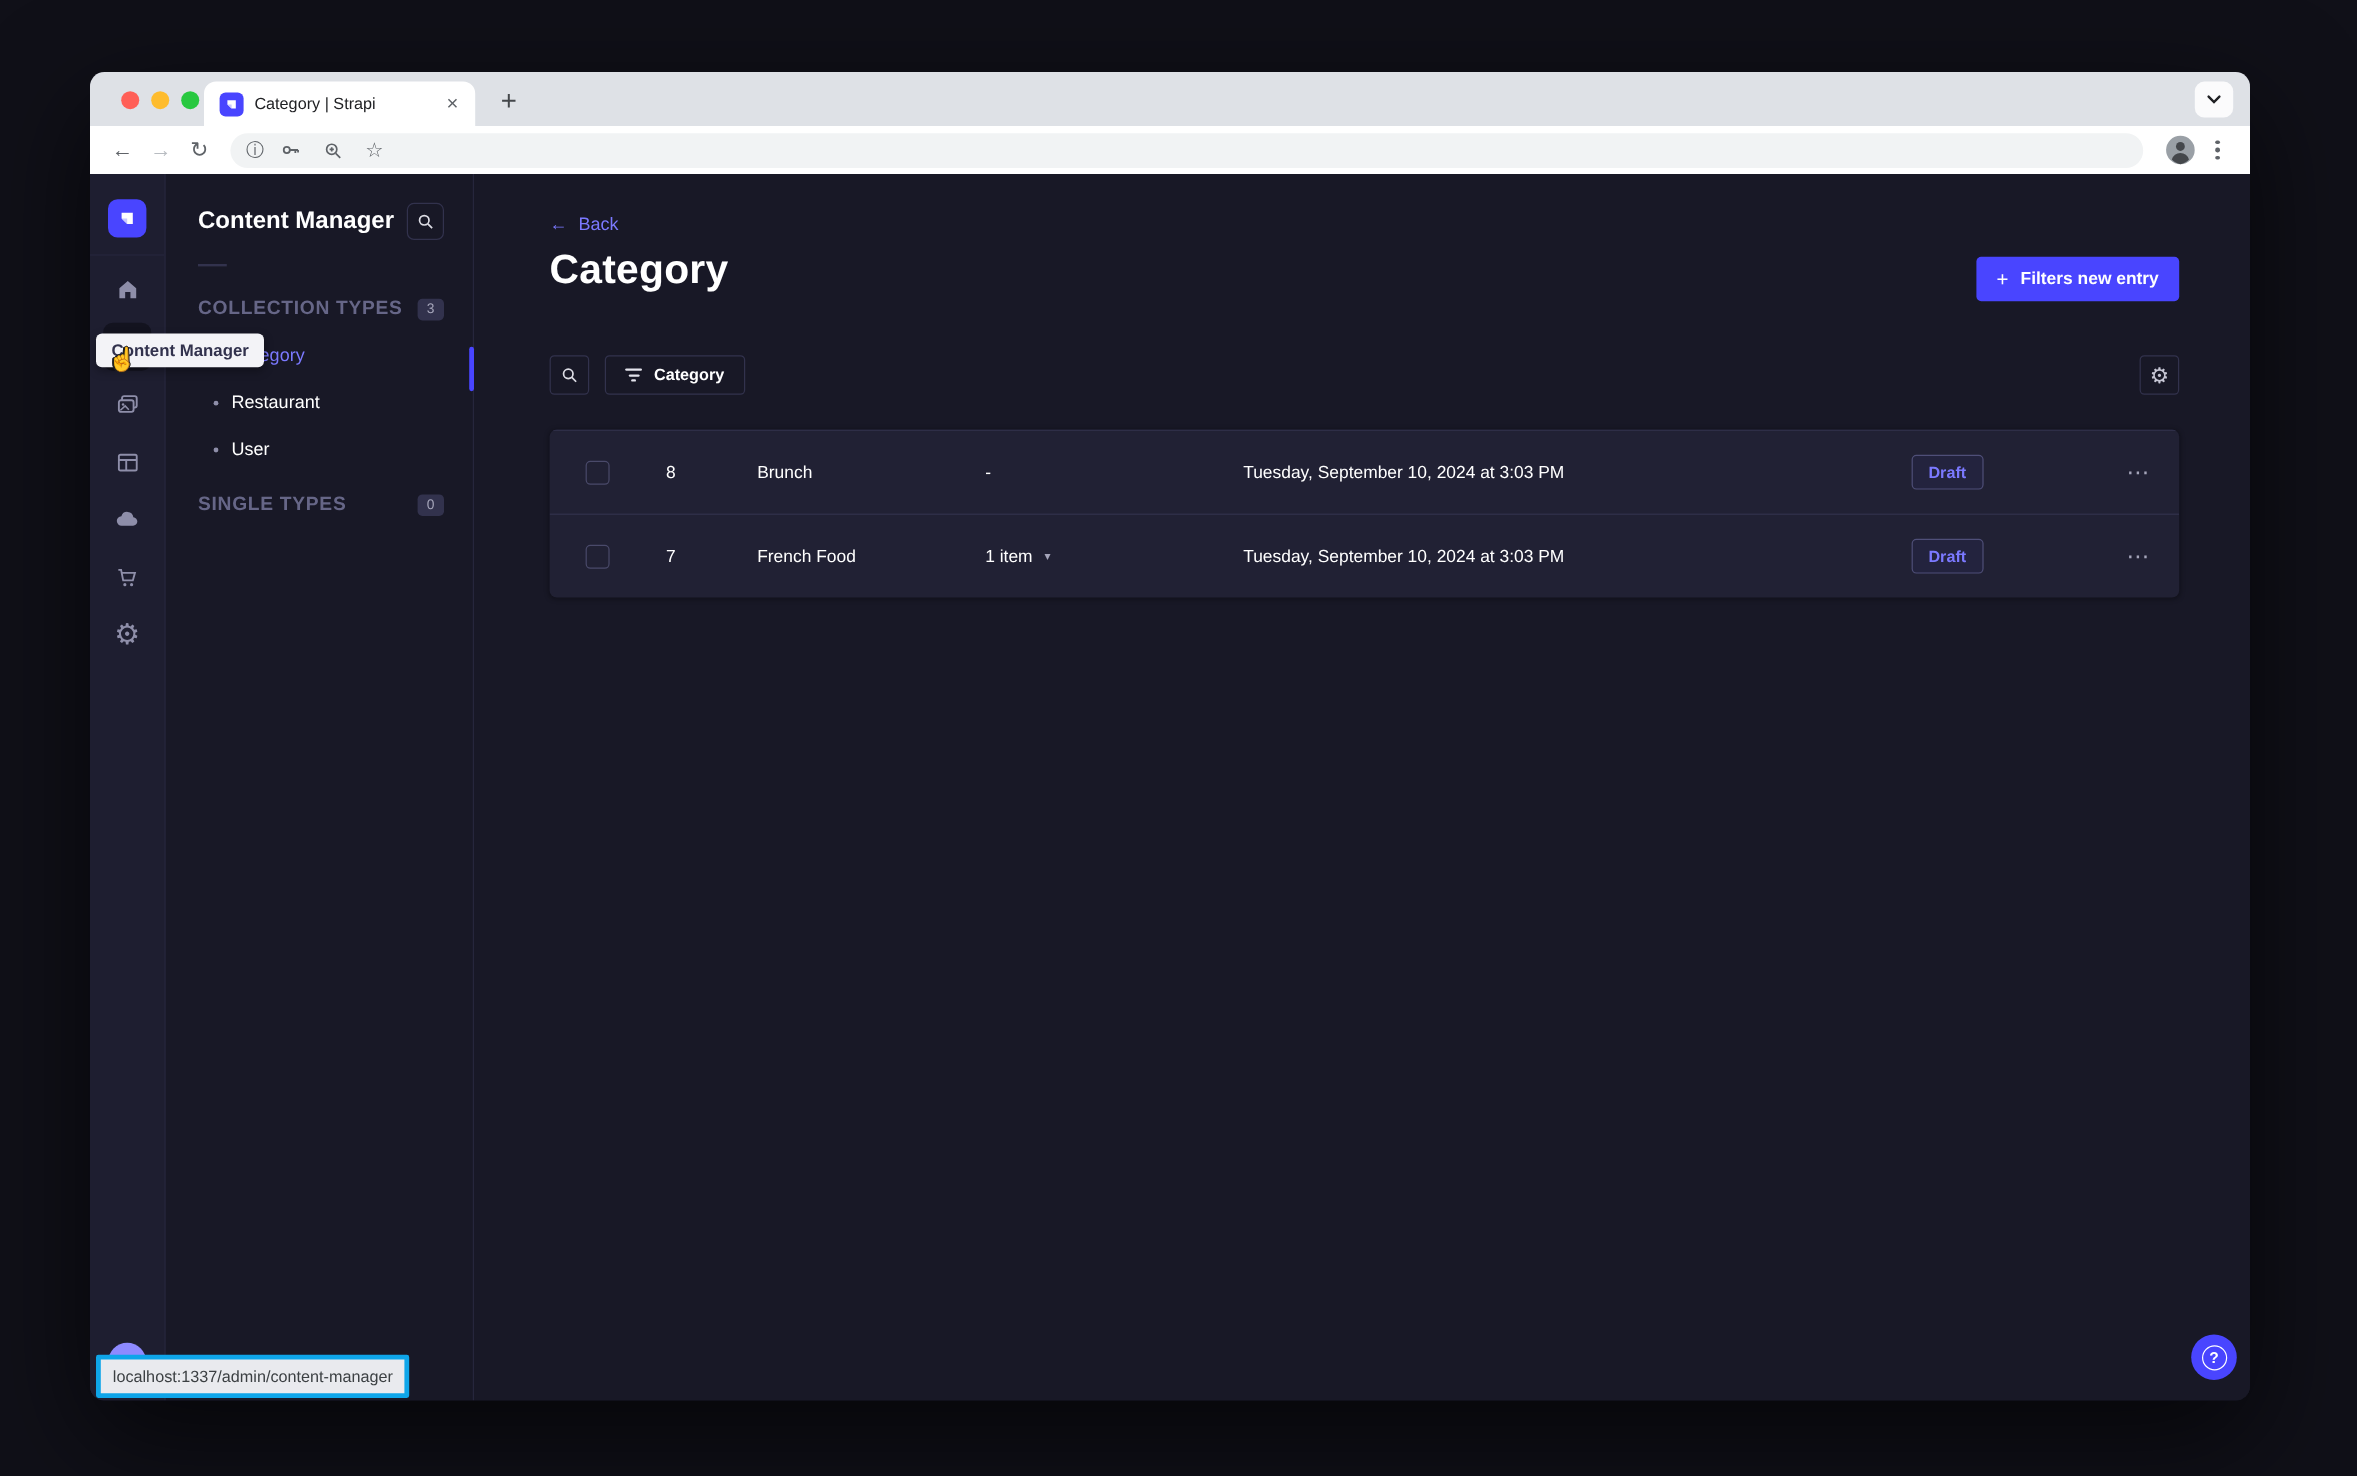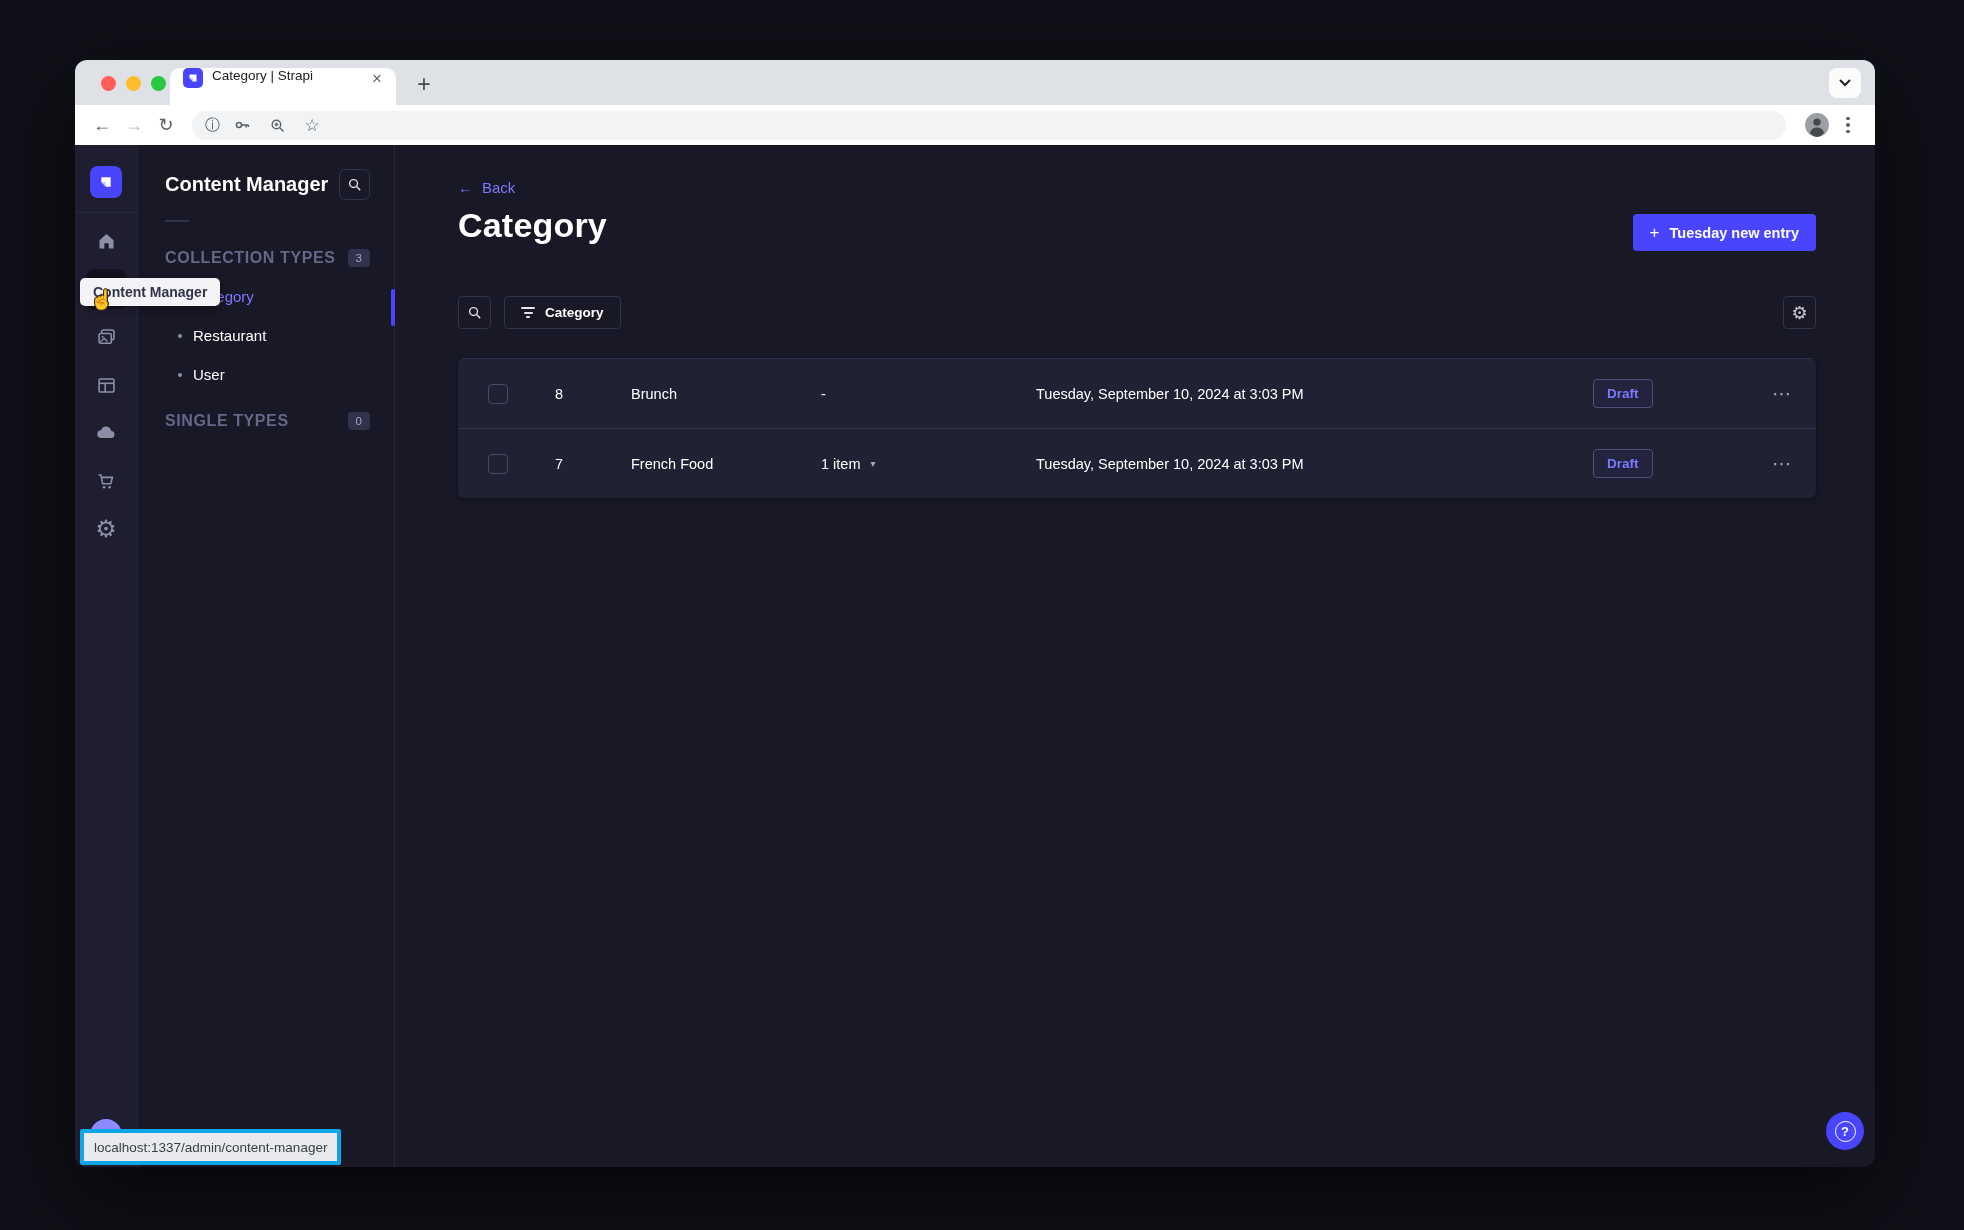--- a/index.html
+++ b/index.html
@@ -15,21 +15,21 @@
     box-shadow:0 30px 90px rgba(0,0,0,.65);
     display:flex; flex-direction:column;
   }
   
   .tabstrip { flex:0 0 45px; background:#dee1e6; position:relative; display:flex; align-items:flex-end; }
   .traffic { position:absolute; left:26px; top:16px; display:flex; gap:10px; }
   .light { width:15px; height:15px; border-radius:50%; }
   .light.red { background:#ff5f57; } .light.yellow { background:#febc2e; } .light.green { background:#28c840; }
   .tab {
     margin-left:95px; width:226px; height:37px; background:#ffffff;
-    border-radius:10px 10px 0 0; display:flex; align-items:flex-start;
+    border-radius:10px 10px 0 0; display:flex; align-items:center;
     padding:0 10px 0 13px; gap:9px;
   }
   .favicon { width:20px; height:20px; border-radius:5px; background:#4945ff; display:flex; align-items:center; justify-content:center; flex:0 0 20px; }
   .tab-title { flex:1; font-size:13.5px; color:#202124; white-space:nowrap; overflow:hidden; }
   .tab-close { color:#5f6368; font-size:17px; line-height:1; padding:2px 4px; cursor:default; }
   .newtab-btn { margin:0 0 7px 14px; font-size:23px; color:#44474b; width:28px; height:28px; display:flex; align-items:center; justify-content:center; border-radius:50%; }
   .strip-chevron { position:absolute; right:14px; top:8px; width:32px; height:30px; background:#fbfbfc; border-radius:8px; display:flex; align-items:center; justify-content:center; }
   .toolbar { flex:0 0 40px; background:#ffffff; display:flex; align-items:center; padding:0 13px; gap:4px; }
   .nav-btn { width:28px; height:28px; display:flex; align-items:center; justify-content:center; font-size:18px; color:#5f6368; }
   .nav-btn.disabled { color:#b8bcc1; }
@@ -273,21 +273,21 @@
     <div class="cursor-hand">☝</div>
 
     <div class="main">
       <div class="back-row">
         <span>←</span>
         <span>Back</span>
       </div>
       <div class="page-title">Category</div>
       <button class="create-btn">
         <span class="plus-glyph">+</span>
-        <span>Tuesday new entry</span>
+        <span>Filters new entry</span>
       </button>
 
       <div class="action-row">
         <button class="sq-btn">
           <svg width="15" height="15" viewBox="0 0 24 24" fill="none" stroke="#dcdce4" stroke-width="2.3">
               <circle cx="10.5" cy="10.5" r="6.3"></circle>
               <line x1="15.3" y1="15.3" x2="21" y2="21"></line>
             </svg>
         </button>
         <button class="filters-btn">

